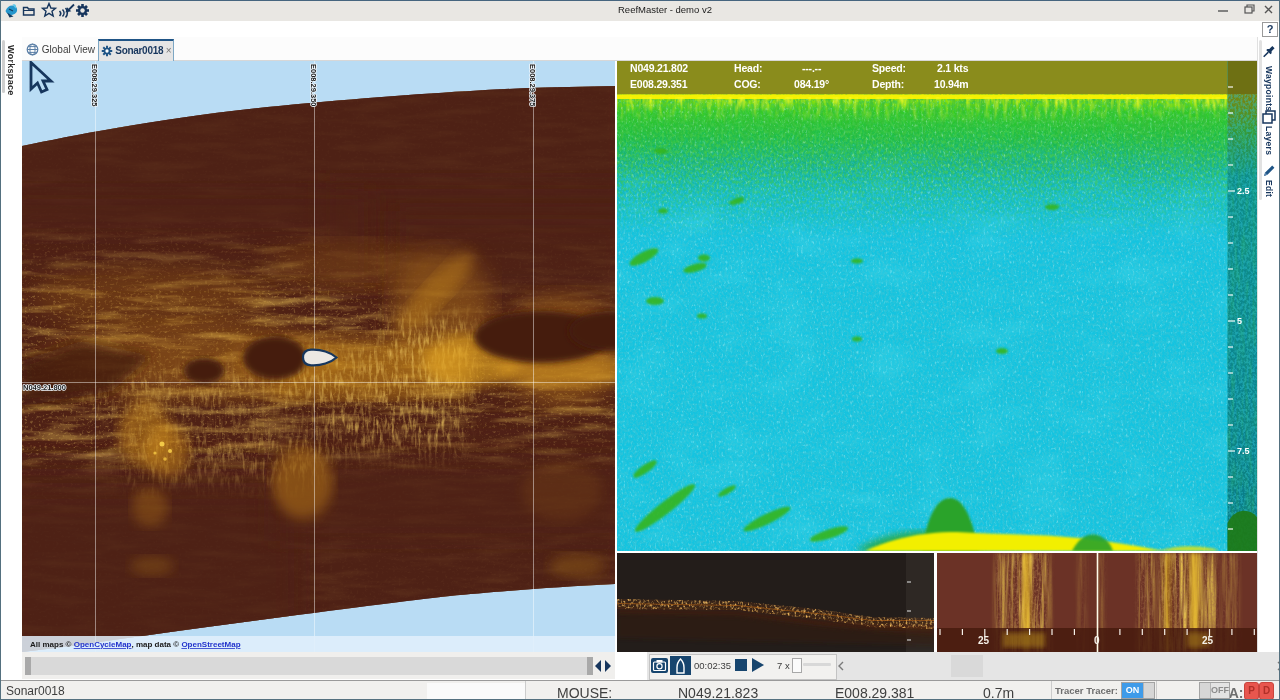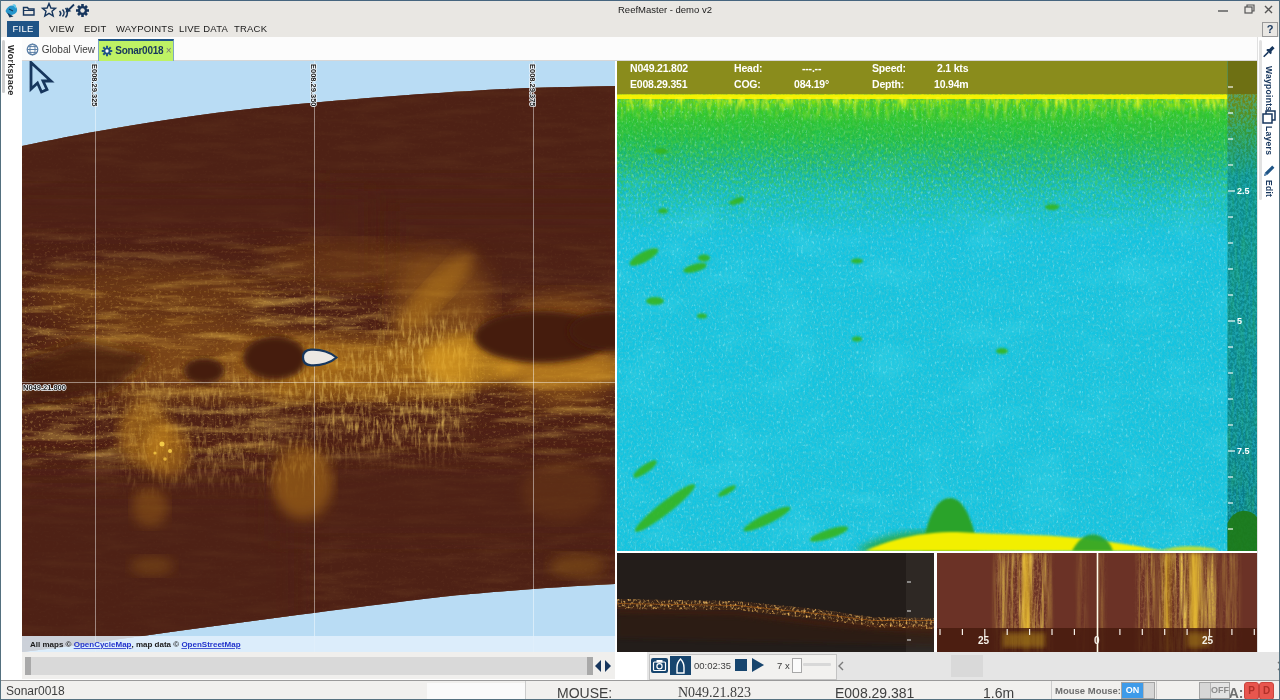--- a/index.html
+++ b/index.html
@@ -13,21 +13,21 @@
   .winbtn{top:5px;color:#444;font-size:13px;}
   
   #menubar{left:0;top:21px;width:1280px;height:16px;background:#e9e7e3;}
   .menu-item{position:absolute;top:0;height:16px;line-height:16px;font-size:9.5px;color:#1b1b1b;letter-spacing:0.2px;}
   #menu-file{left:7px;width:32px;background:#1f5486;color:#fff;text-align:center;}
   
   #tabbar{left:0;top:37px;width:1280px;height:24px;background:#fcfcfc;}
   #tabline{left:0;top:60px;width:1280px;height:1px;background:#d7d7d7;}
   .tab{position:absolute;top:39px;height:22px;font-size:10px;}
   #tab1{left:26px;width:72px;color:#3d3d3d;line-height:21px;}
-  #tab2{left:98px;width:76px;color:#17365d;font-weight:bold;letter-spacing:-0.3px;background:#bef264;border:1px solid #7da7c4;border-top:2px solid #1f5486;border-bottom:none;box-sizing:border-box;line-height:19px;}
+  #tab2{left:98px;width:76px;color:#17365d;font-weight:bold;letter-spacing:-0.3px;background:#e5e5e5;border:1px solid #7da7c4;border-top:2px solid #1f5486;border-bottom:none;box-sizing:border-box;line-height:19px;}
   
   #lsidebar{left:1px;top:37px;width:21px;height:642px;background:#fff;}
   #lsb-scroll{left:1px;top:3px;width:3px;height:53px;background:#cfcfcf;border-radius:2px;}
   #lsb-text{left:5px;top:8px;writing-mode:vertical-rl;font-size:9px;font-weight:bold;color:#2b2b2b;letter-spacing:0.3px;}
   
   #rsidebar{left:1257px;top:37px;width:22px;height:643px;background:#fff;border-left:1px solid #e0e0e0;}
   .rsb-group{position:absolute;left:0px;width:21px;display:flex;flex-direction:column;align-items:center;}
   .rsb-text{writing-mode:vertical-rl;font-size:8.5px;font-weight:bold;color:#17365d;letter-spacing:0.3px;}
   
   #mapwrap{left:22px;top:61px;width:593px;height:591px;background:#e5e5e5;}
@@ -90,28 +90,20 @@
   </div>
   <div class="abs winbtn" style="left:1217px;top:2px;">
     <svg width="60" height="16" viewBox="0 0 60 16">
       <line x1="1" y1="9" x2="11" y2="9" stroke="#555" stroke-width="1.4"></line>
       <rect x="28" y="5" width="7" height="6" fill="none" stroke="#555" stroke-width="1.2"></rect>
       <path d="M30,5 L30,3 L37,3 L37,9 L35,9" fill="none" stroke="#555" stroke-width="1.2"></path>
       <path d="M48,4 L55,11 M55,4 L48,11" stroke="#555" stroke-width="1.4"></path>
     </svg>
   </div>
 
-  <div class="abs" id="menubar">
-    <div class="menu-item" id="menu-file">FILE</div>
-    <div class="menu-item" style="left:49px;">VIEW</div>
-    <div class="menu-item" style="left:84px;">EDIT</div>
-    <div class="menu-item" style="left:116px;">WAYPOINTS</div>
-    <div class="menu-item" style="left:179px;">LIVE DATA</div>
-    <div class="menu-item" style="left:234px;">TRACK</div>
-  </div>
   <div class="abs" style="left:1262px;top:22px;width:14px;height:13px;border:1px solid #9a9a9a;color:#17365d;font-weight:bold;font-size:11px;text-align:center;line-height:13px;">?</div>
 
   <div class="abs" id="tabbar"></div>
   <div class="abs" id="tabline"></div>
   <div class="abs tab" id="tab1">
     <svg width="13" height="13" viewBox="0 0 13 13" style="vertical-align:-2px;">
       <circle cx="6.5" cy="6.5" r="5.3" fill="none" stroke="#5b7fa6" stroke-width="1.2"></circle>
       <ellipse cx="6.5" cy="6.5" rx="2.6" ry="5.3" fill="none" stroke="#5b7fa6" stroke-width="1"></ellipse>
       <line x1="1.2" y1="6.5" x2="11.8" y2="6.5" stroke="#5b7fa6" stroke-width="1"></line>
       <line x1="2" y1="3.6" x2="11" y2="3.6" stroke="#5b7fa6" stroke-width="1"></line>
@@ -596,25 +588,25 @@
 
   <div class="edge" style="left:0;top:0;width:1px;height:700px;"></div>
   <div class="edge" style="left:1279px;top:0;width:1px;height:700px;"></div>
   <div class="edge" style="left:0;top:699px;width:1280px;height:1px;"></div>
 
   <div class="abs" id="statusbar">
     <div class="st" style="left:6px;top:3px;font-size:12px;">Sonar0018</div>
     <div class="abs" style="left:427px;top:2px;width:98px;height:16px;background:#fafafa;"></div>
     <div class="sep" style="left:525px;"></div>
     <div class="st" style="left:557px;">MOUSE:</div>
-    <div class="st" style="left:678px;font-family:Liberation Serif, serif;">N049.21.823</div>
+    <div class="st" style="left:678px;">N049.21.823</div>
     <div class="st" style="left:835px;">E008.29.381</div>
-    <div class="st" style="left:983px;">1.6m</div>
+    <div class="st" style="left:983px;">0.7m</div>
     <div class="sep" style="left:1051px;"></div>
-    <div class="st" style="left:1055px;top:4px;color:#6e6e6e;font-weight:bold;font-size:9.5px;">Mouse Mouse:</div>
+    <div class="st" style="left:1055px;top:4px;color:#6e6e6e;font-weight:bold;font-size:9.5px;">Tracer Tracer:</div>
     <div class="toggle" style="left:1121px;width:34px;">
       <div style="position:absolute;left:0;top:0;width:21px;height:15px;background:#3e9be9;color:#fff;font-weight:bold;font-size:9px;text-align:center;line-height:15px;">ON</div>
       <div style="position:absolute;left:21px;top:0;width:11px;height:15px;background:#d6d6d6;border-left:1px solid #b5b5b5;box-sizing:border-box;"></div>
     </div>
     <div class="sep" style="left:1156px;"></div>
     <div class="st" style="left:1161px;top:4px;color:#6e6e6e;font-weight:bold;font-size:14px;margin-left:41px;">DATA:</div>
     <div class="toggle" style="left:1199px;width:31px;">
       <div style="position:absolute;left:0;top:0;width:11px;height:15px;background:#d6d6d6;border-right:1px solid #b5b5b5;box-sizing:border-box;"></div>
       <div style="position:absolute;left:11px;top:0;width:18px;height:15px;color:#8b8b8b;font-weight:bold;font-size:9px;text-align:right;line-height:15px;">OFF</div>
     </div>

